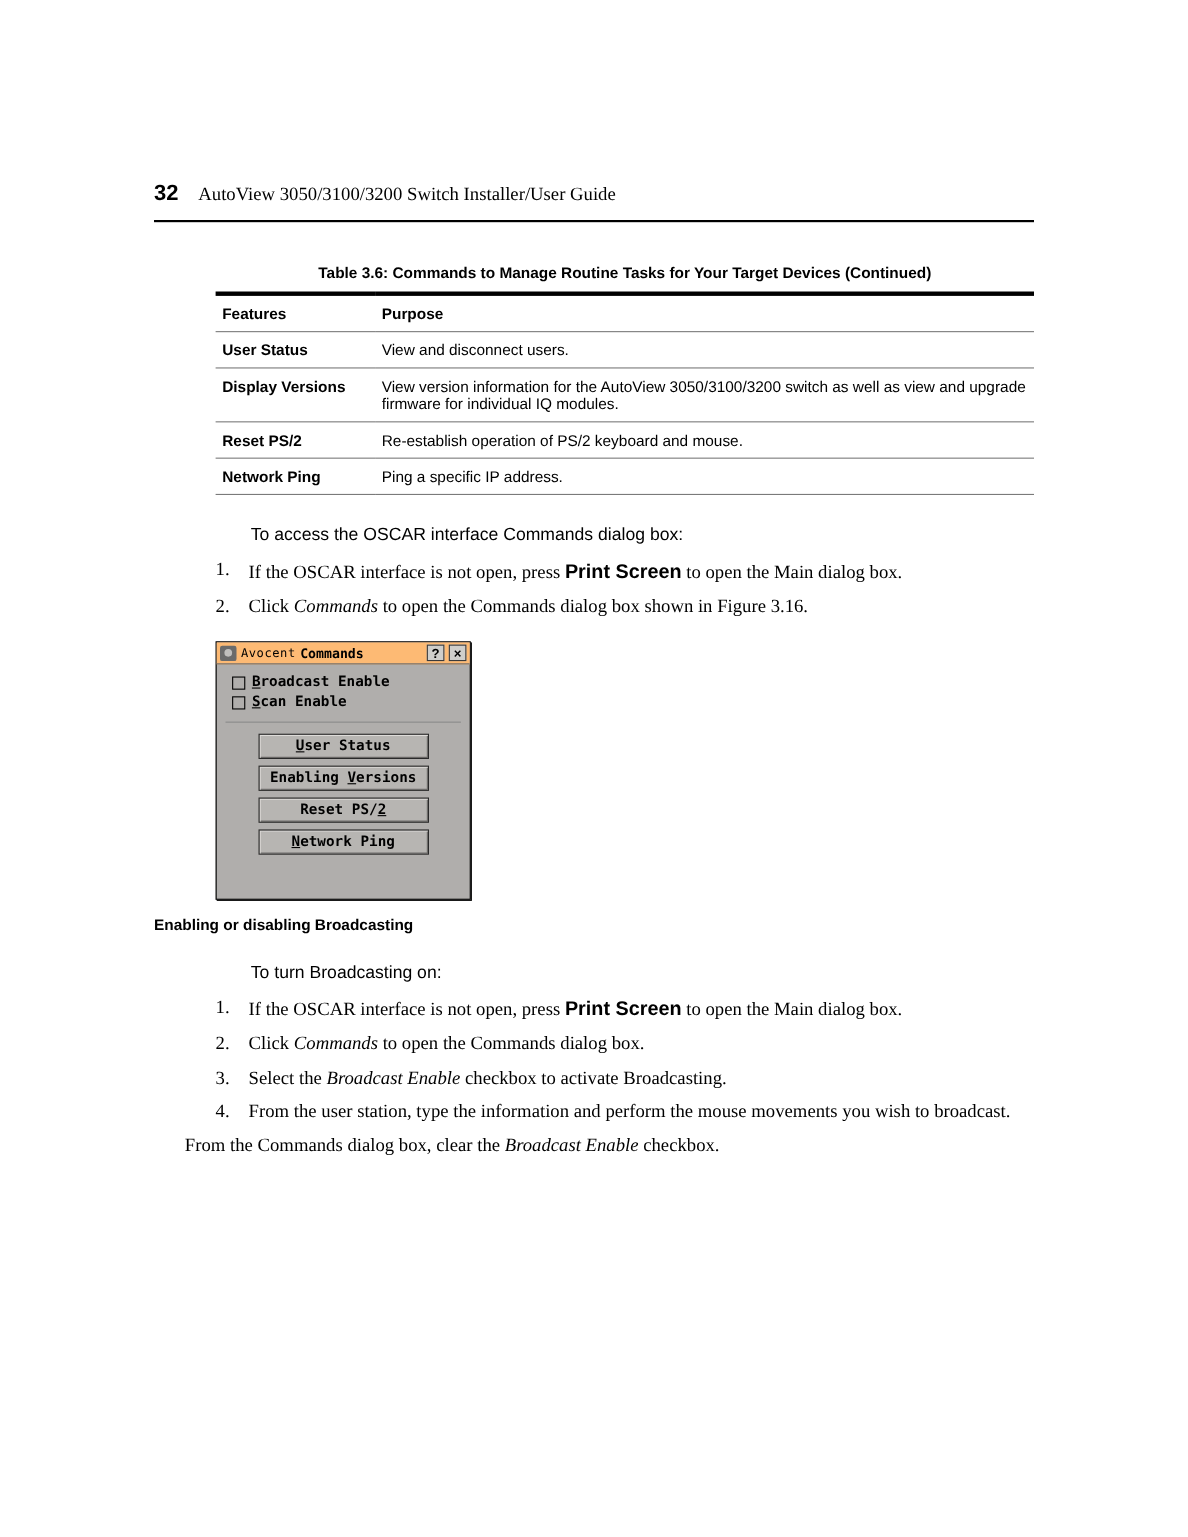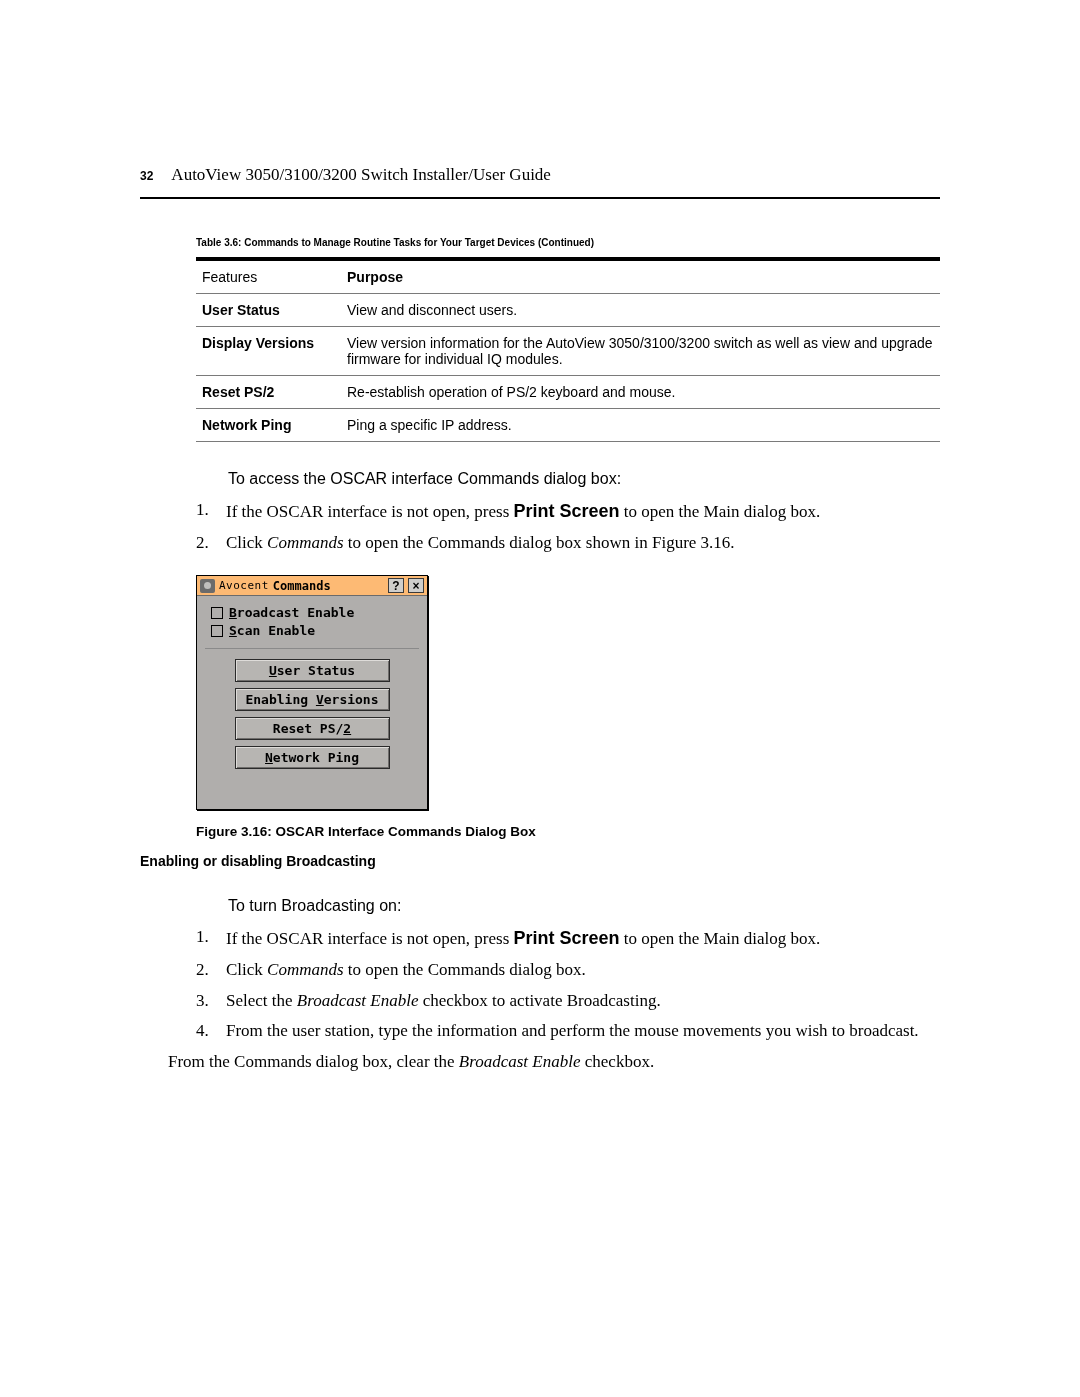--- a/index.html
+++ b/index.html
@@ -18,27 +18,27 @@
   }
   .page-header {
     display: flex;
     align-items: baseline;
     gap: 18px;
     font-size: 17px;
     border-bottom: 2px solid #000;
     padding-bottom: 12px;
     margin-bottom: 38px;
   }
-  .page-number { font-weight: bold; font-family: Arial, Helvetica, sans-serif; font-size: 12px; }
+  .page-number { font-weight: bold; font-family: Arial, Helvetica, sans-serif; font-size: 20px; }
   .header-title { font-family: "Times New Roman", Times, serif; }
   .table-caption {
     font-family: Arial, Helvetica, sans-serif;
-    font-size: 10px;
-    font-weight: bold;
-    text-align: left;
+    font-size: 14px;
+    font-weight: bold;
+    text-align: center;
     margin-left: 56px;
     margin-bottom: 9px;
   }
   table.cmds {
     width: calc(100% - 56px);
     margin-left: 56px;
     border-collapse: collapse;
     font-family: Arial, Helvetica, sans-serif;
     font-size: 14px;
   }
@@ -47,21 +47,21 @@
     text-align: left;
     font-weight: bold;
     padding: 8px 6px;
   }
   table.cmds td {
     padding: 8px 6px;
     vertical-align: top;
   }
   table.cmds tbody tr { border-bottom: 1px solid #7a7a7a; }
   table.cmds th.col-feature, table.cmds td.col-feature { width: 145px; font-weight: bold; }
-  table.cmds th.col-feature { font-weight: normal; }
+  table.cmds th.col-feature { font-weight: bold; }
   table.cmds td.col-purpose { font-weight: normal; }
 
   .proc-heading {
     font-family: Arial, Helvetica, sans-serif;
     font-weight: normal;
     font-size: 16px;
     margin-left: 88px;
     margin-top: 28px;
     margin-bottom: 10px;
   }
@@ -260,21 +260,20 @@
       </div>
       <div class="btn-stack">
         <div class="oscar-btn"><span class="ul">U</span><span>ser Status</span></div>
         <div class="oscar-btn"><span>Enabling </span><span class="ul">V</span><span>ersions</span></div>
         <div class="oscar-btn"><span>Reset PS/</span><span class="ul">2</span></div>
         <div class="oscar-btn"><span class="ul">N</span><span>etwork Ping</span></div>
       </div>
     </div>
   </div>
 
-  <div class="fig-caption">Figure 3.16: OSCAR Interface Commands Dialog Box</div>
 
   <h2 class="section">Enabling or disabling Broadcasting</h2>
 
   <div class="proc-heading">To turn Broadcasting on:</div>
   <ol class="steps">
     <li>
       <span>If the OSCAR interface is not open, press </span><span class="bold-inline">Print Screen</span><span> to open the Main dialog box.</span>
     </li>
     <li>
       <span>Click </span><span class="italic">Commands</span><span> to open the Commands dialog box.</span>

